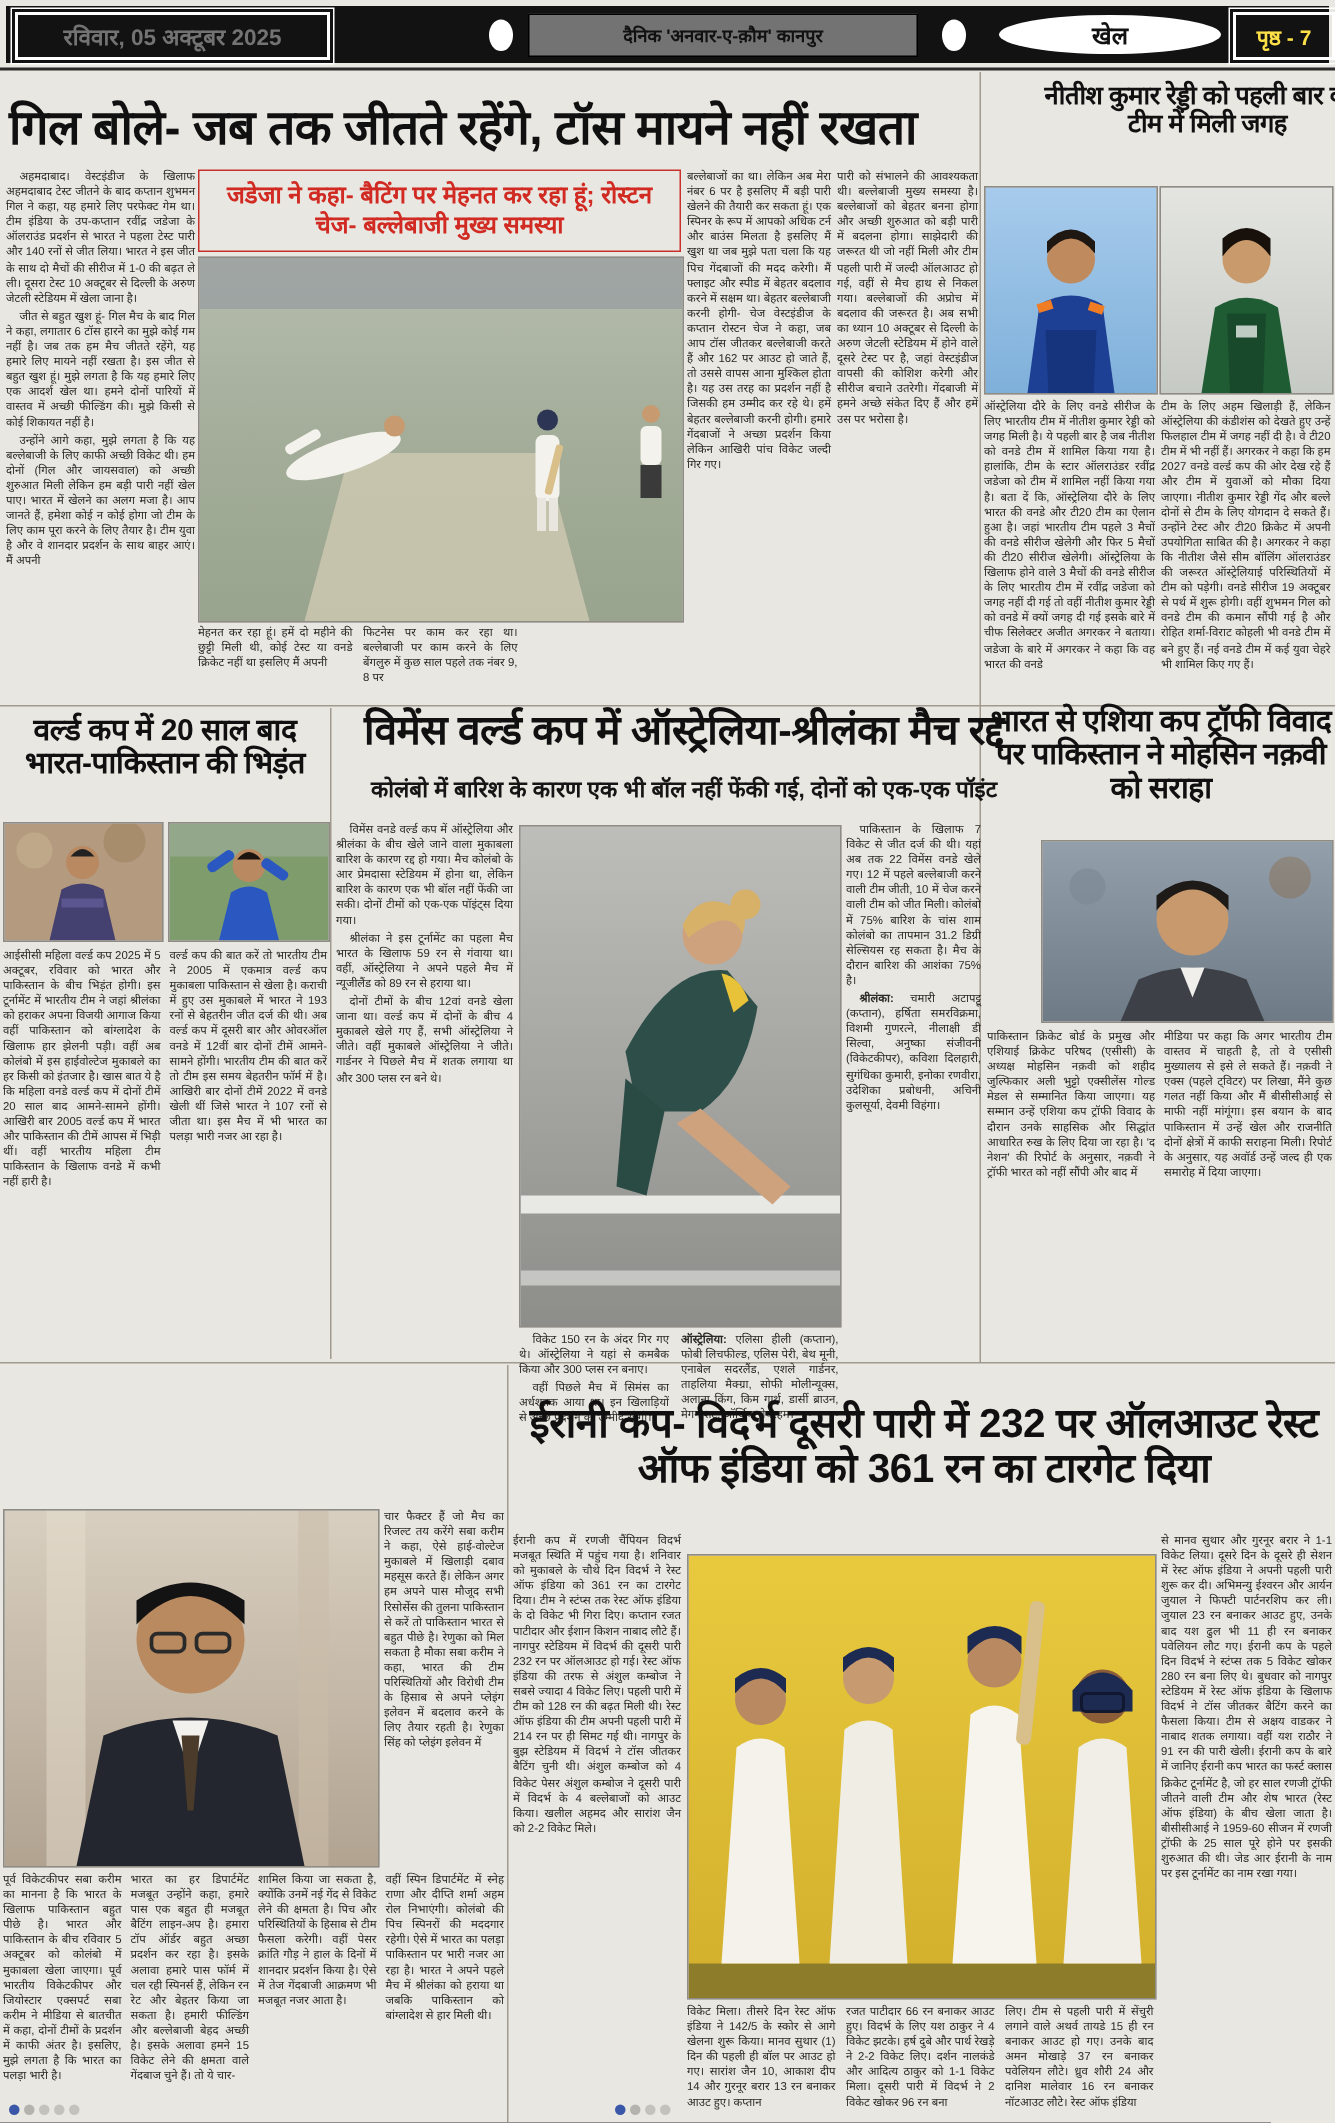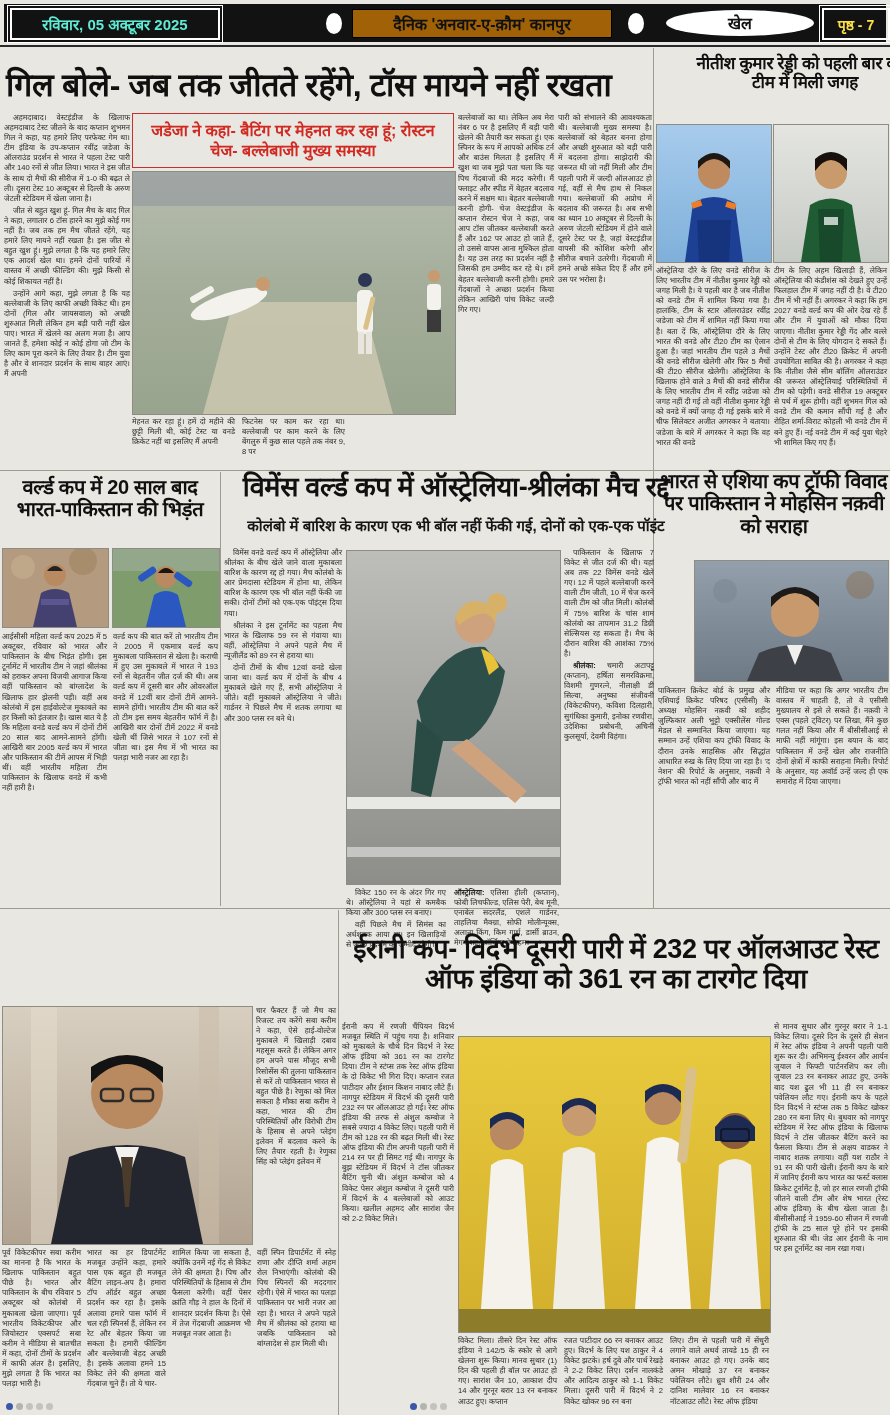--- a/index.html
+++ b/index.html
@@ -2,23 +2,23 @@
 <html><head>
 <meta charset="utf-8">
 <style>
   html,body{margin:0;padding:0;background:#4a4a4a;}
   .page{position:relative;width:890px;height:1415px;margin:0 auto;background:#e9e7e1;
         font-family:"Liberation Sans","DejaVu Sans",sans-serif;color:#1c1c1c;overflow:hidden;}
   .abs{position:absolute;}
   
   .topbar{position:absolute;left:4px;top:4px;width:882px;height:38px;background:#121212;}
   .datebox{position:absolute;left:6px;top:4px;width:206px;height:28px;border:2px solid #fff;outline:1px solid #fff;outline-offset:2px;
-           color:#5eead4;font-weight:bold;font-size:15px;display:flex;align-items:center;justify-content:center;}
-  .mastbox{position:absolute;left:348px;top:5px;width:258px;height:27px;background:#a16207;border:1px solid #000;
-           color:#111;font-weight:bold;font-size:16px;display:flex;align-items:center;justify-content:center;}
+           color:#737373;font-weight:bold;font-size:15px;display:flex;align-items:center;justify-content:center;}
+  .mastbox{position:absolute;left:348px;top:5px;width:258px;height:27px;background:#737373;border:1px solid #000;
+           color:#111;font-weight:bold;font-size:12px;display:flex;align-items:center;justify-content:center;}
   .oval{position:absolute;top:9px;width:16px;height:21px;background:#fff;border-radius:50%;}
   .khel{position:absolute;left:662px;top:6px;width:148px;height:26px;background:#fff;border-radius:50%;
         color:#111;font-weight:bold;font-size:16px;display:flex;align-items:center;justify-content:center;}
   .pagebox{position:absolute;left:818px;top:4px;width:64px;height:28px;border:2px solid #fff;outline:1px solid #fff;outline-offset:2px;
            color:#fde047;font-weight:bold;font-size:14px;display:flex;align-items:center;justify-content:center;}
   .toprule{position:absolute;left:0;top:45px;width:890px;height:2px;background:#2a2a2a;}
   
   .hr{position:absolute;height:1px;background:#a09a8f;}
   .vr{position:absolute;width:1px;background:#a09a8f;}
   

